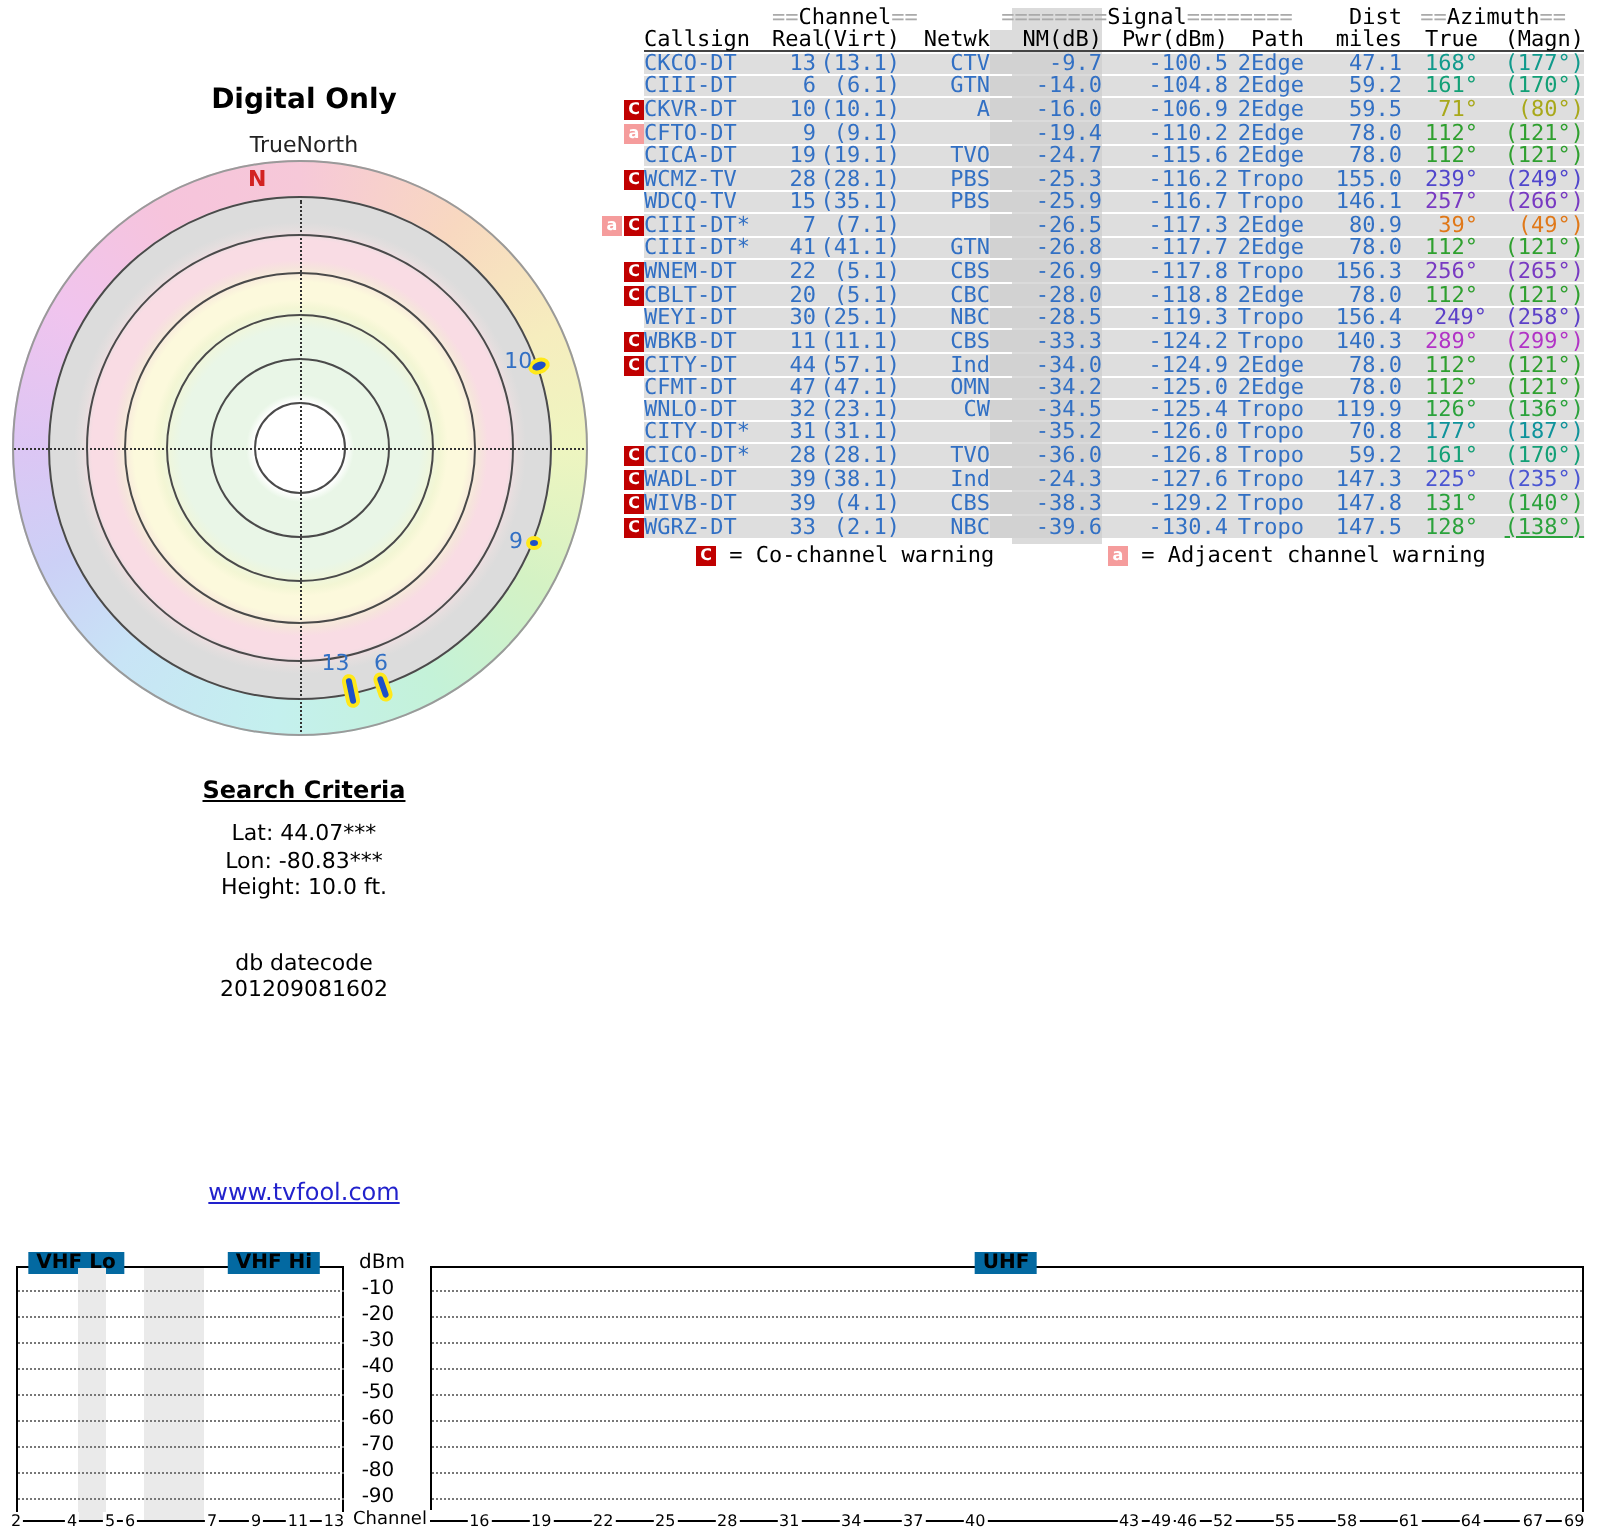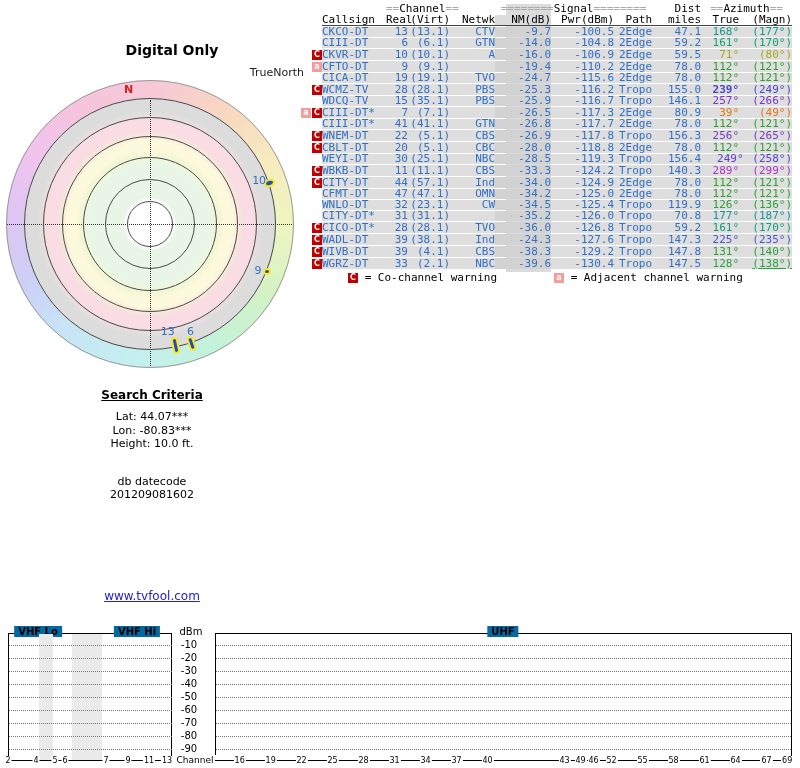--- a/index.html
+++ b/index.html
@@ -1,22 +1,22 @@
 <!DOCTYPE html>
 <html><head>
 <meta charset="utf-8">
 <style>
   html,body{margin:0;padding:0;background:#fff;}
   .page{position:relative;width:800px;height:768px;background:#fff;overflow:hidden;
         font-family:"DejaVu Sans",sans-serif;color:#111;}
 
   
   .polar-title{position:absolute;left:0;top:42px;width:304px;text-align:center;
-               font:bold 14px "DejaVu Sans",sans-serif;color:#000;padding-left:20px;}
-  .polar-sub{position:absolute;left:0;top:66px;width:304px;text-align:right;
+               font:bold 14px "DejaVu Sans",sans-serif;color:#000;}
+  .polar-sub{position:absolute;left:0;top:66px;width:304px;text-align:center;
              font:11px "DejaVu Sans",sans-serif;color:#222;}
   #polar{position:absolute;left:6px;top:80px;width:288px;height:288px;}
   .rainbow{position:absolute;left:0;top:0;width:288px;height:288px;border-radius:50%;
     background:conic-gradient(from 0deg,
       #f6c8d8 0deg,#f8d8c0 35deg,#f6edbe 65deg,#eef5c0 90deg,#d4f2c4 120deg,
       #c4f2d8 150deg,#c4f0ee 185deg,#c8e4f6 220deg,#ccd0f6 245deg,#dcc6f4 270deg,
       #f0c4ee 300deg,#f6c4dc 330deg,#f6c8d8 360deg);}
   .rings{position:absolute;left:18px;top:18px;width:252px;height:252px;border-radius:50%;
     background:radial-gradient(closest-side,
       #ffffff 0px,#ffffff 23px,#e9f6e7 27px,#e9f6e7 60px,#f3f6d4 70px,
@@ -217,21 +217,21 @@
         <tr>
           <td class="flag"><span class="flagbox fc">C</span></td>
           <td class="l">WCMZ-TV</td>
           <td class="r">28</td>
           <td class="r">(28.1)</td>
           <td class="r">PBS</td>
           <td class="r nm">-25.3</td>
           <td class="r">-116.2</td>
           <td class="r">Tropo</td>
           <td class="r">155.0</td>
-          <td class="r" style="color: rgb(80, 70, 204); font-weight: bold;">239°</td>
+          <td class="r" style="color: rgb(80, 70, 204);">239°</td>
           <td class="r" style="color: rgb(80, 70, 204);">(249°)</td>
         </tr>
         <tr>
           <td class="flag"></td>
           <td class="l">WDCQ-TV</td>
           <td class="r">15</td>
           <td class="r">(35.1)</td>
           <td class="r">PBS</td>
           <td class="r nm">-25.9</td>
           <td class="r">-116.7</td>

